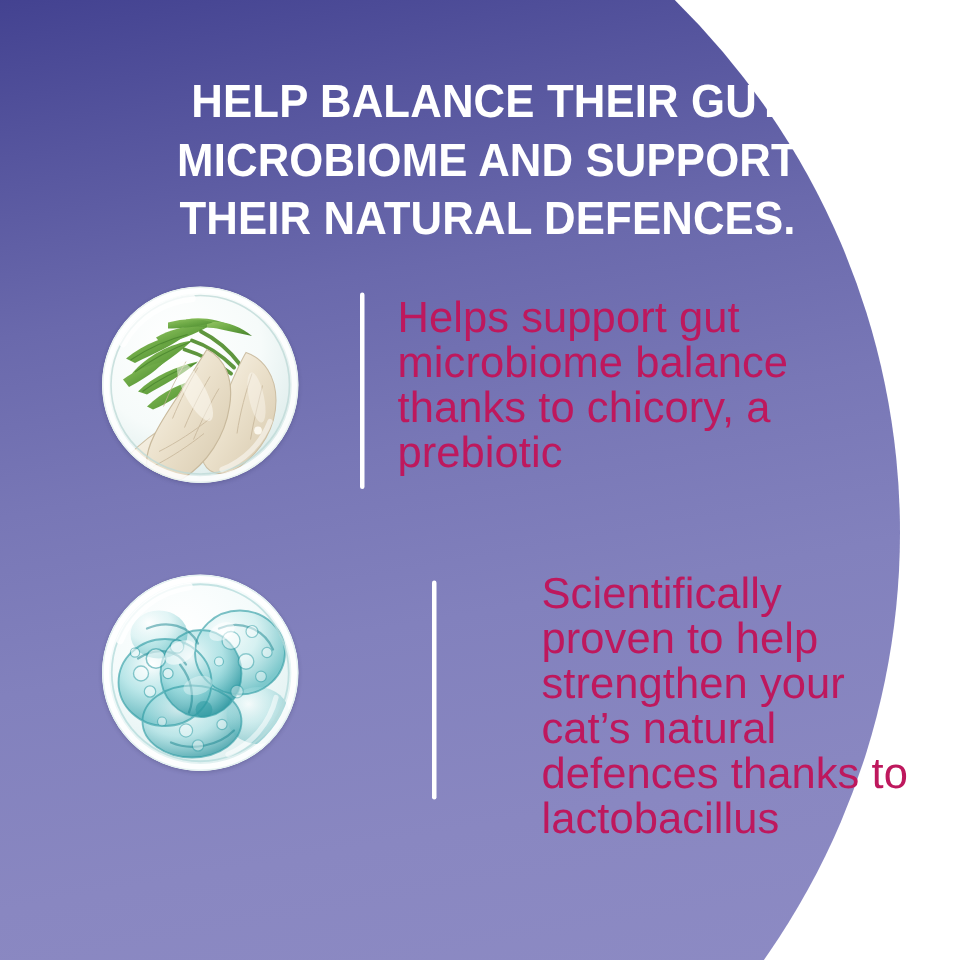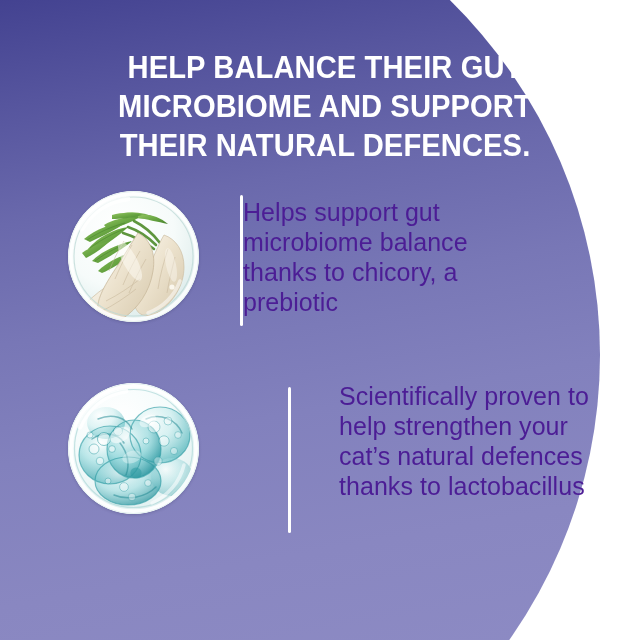--- a/index.html
+++ b/index.html
@@ -87,23 +87,24 @@
     width: 3px;
     background: #ffffff;
     border-radius: 2px;
     margin-left: 41px;
     margin-top: 4px;
   }
   #feature-1 .divider { height: 131px; }
   #feature-2 .divider { height: 146px; }
 
   .feature-text {
-    color: #4c1d95;
+    margin-left: 22px;
+    color: #be185d;
     font-family: "Liberation Sans", sans-serif;
-    font-size: 25px;
+    font-size: 29px;
     line-height: 30px;
     font-weight: normal;
     letter-spacing: 0.05px;
     max-width: 262px;
     margin-top: -3px;
   }
   #feature-1 .feature-text { margin-top: 6px; }
   #feature-2 .feature-text { margin-top: -2px; }
 </style>
 </head>

